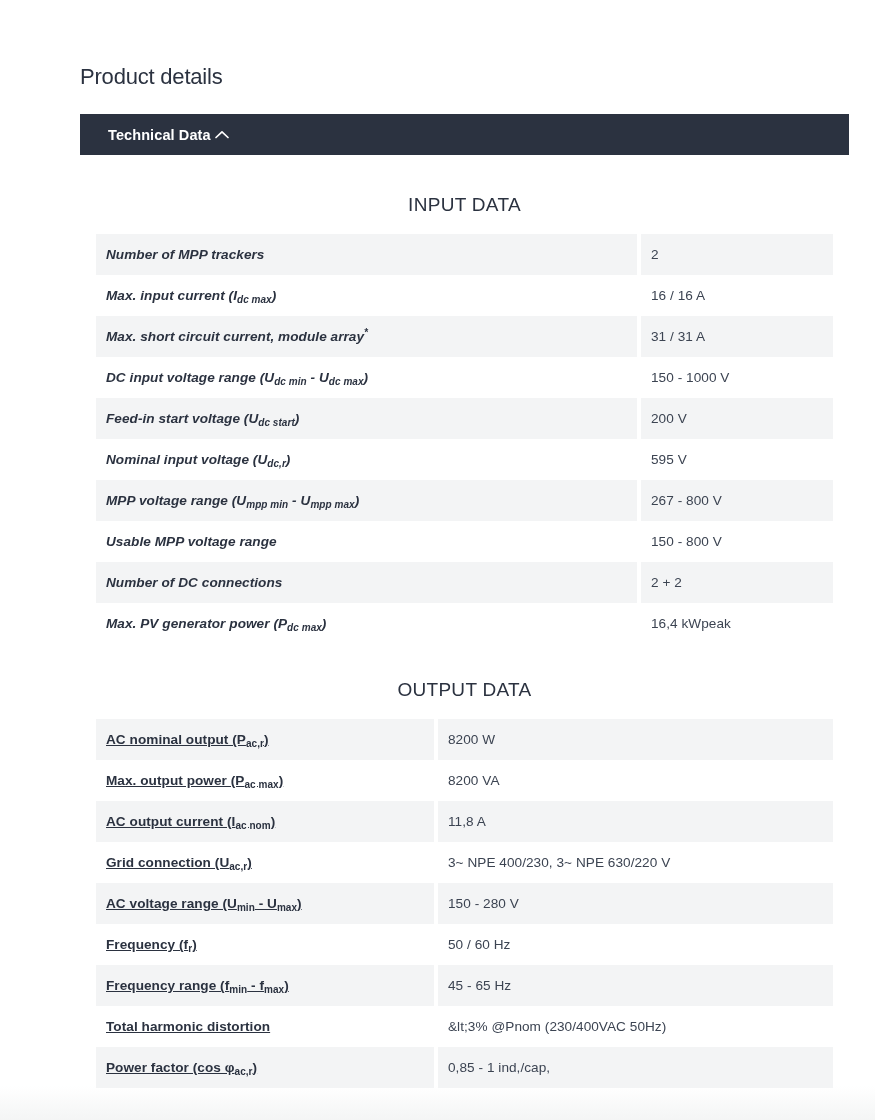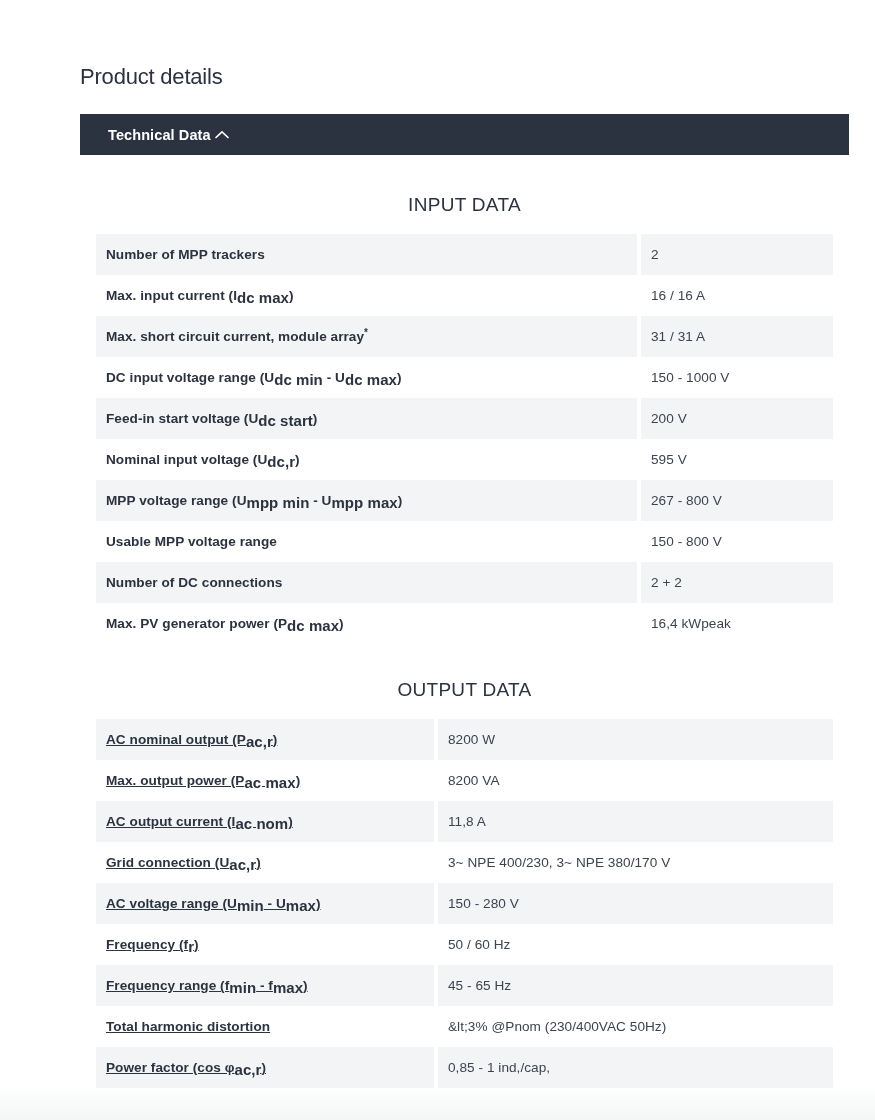--- a/index.html
+++ b/index.html
@@ -108,26 +108,26 @@
   }
 
   
   .spec-table tr:nth-child(odd) td { background: #f3f4f5; }
   .spec-table tr:nth-child(even) td { background: #ffffff; }
 
   
   .spec-table .cell-label { border-right: 4px solid #ffffff; }
 
   
-  .table-input .cell-label { width: 545px; }
+  .table-input .cell-label { width: 545px; font-style: italic; }
   .table-output .cell-label { width: 342px; text-decoration: underline; }
 
   
   .spec-table sub {
-    font-size: 15px;
+    font-size: 10px;
     font-weight: 700;
     line-height: 0;
     vertical-align: baseline;
     position: relative;
     top: 3px;
   }
   .spec-table sup {
     font-size: 10px;
     font-weight: 700;
     line-height: 0;
@@ -224,21 +224,21 @@
             <tr>
               <td class="cell-label">Max. output power (P<sub>ac max</sub>)</td>
               <td class="cell-value">8200 VA</td>
             </tr>
             <tr>
               <td class="cell-label">AC output current (I<sub>ac nom</sub>)</td>
               <td class="cell-value">11,8 A</td>
             </tr>
             <tr>
               <td class="cell-label">Grid connection (U<sub>ac,r</sub>)</td>
-              <td class="cell-value">3~ NPE 400/230, 3~ NPE 380/170 V</td>
+              <td class="cell-value">3~ NPE 400/230, 3~ NPE 630/220 V</td>
             </tr>
             <tr>
               <td class="cell-label">AC voltage range (U<sub>min</sub> - U<sub>max</sub>)</td>
               <td class="cell-value">150 - 280 V</td>
             </tr>
             <tr>
               <td class="cell-label">Frequency (f<sub>r</sub>)</td>
               <td class="cell-value">50 / 60 Hz</td>
             </tr>
             <tr>

